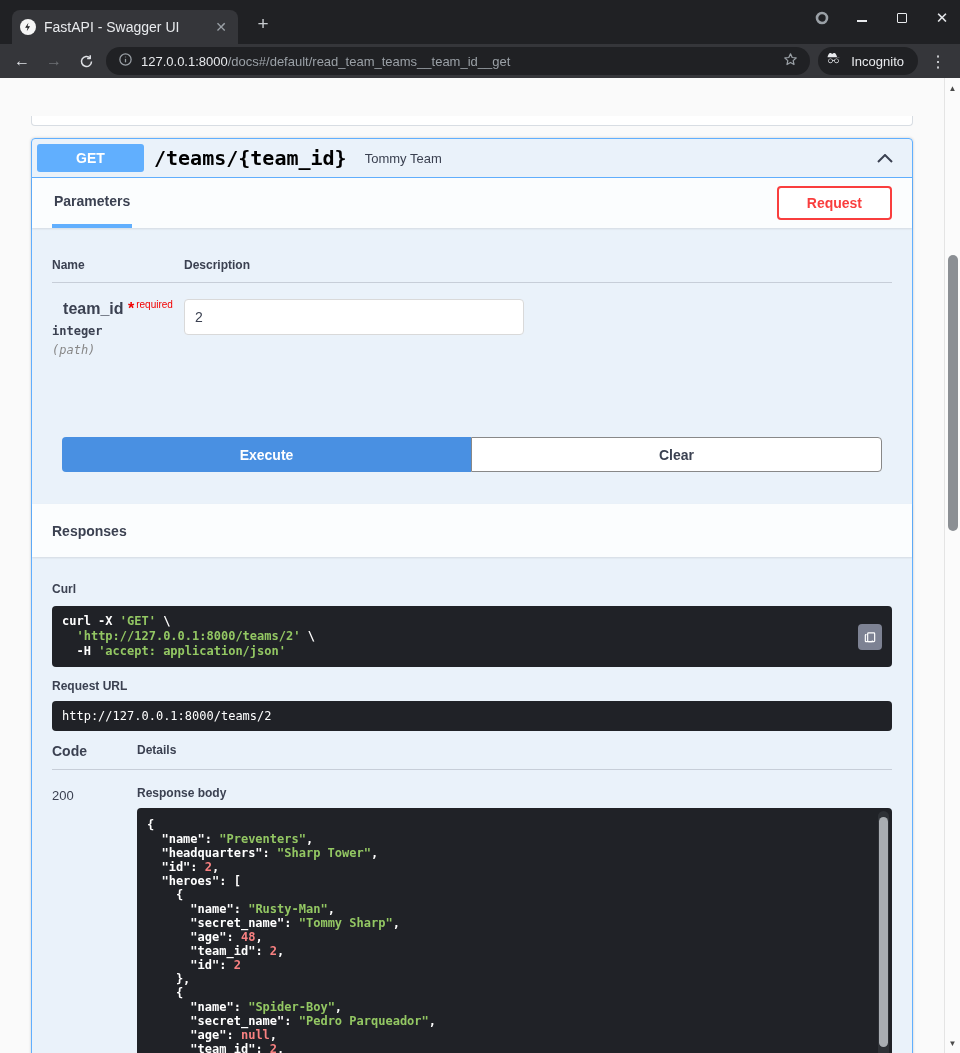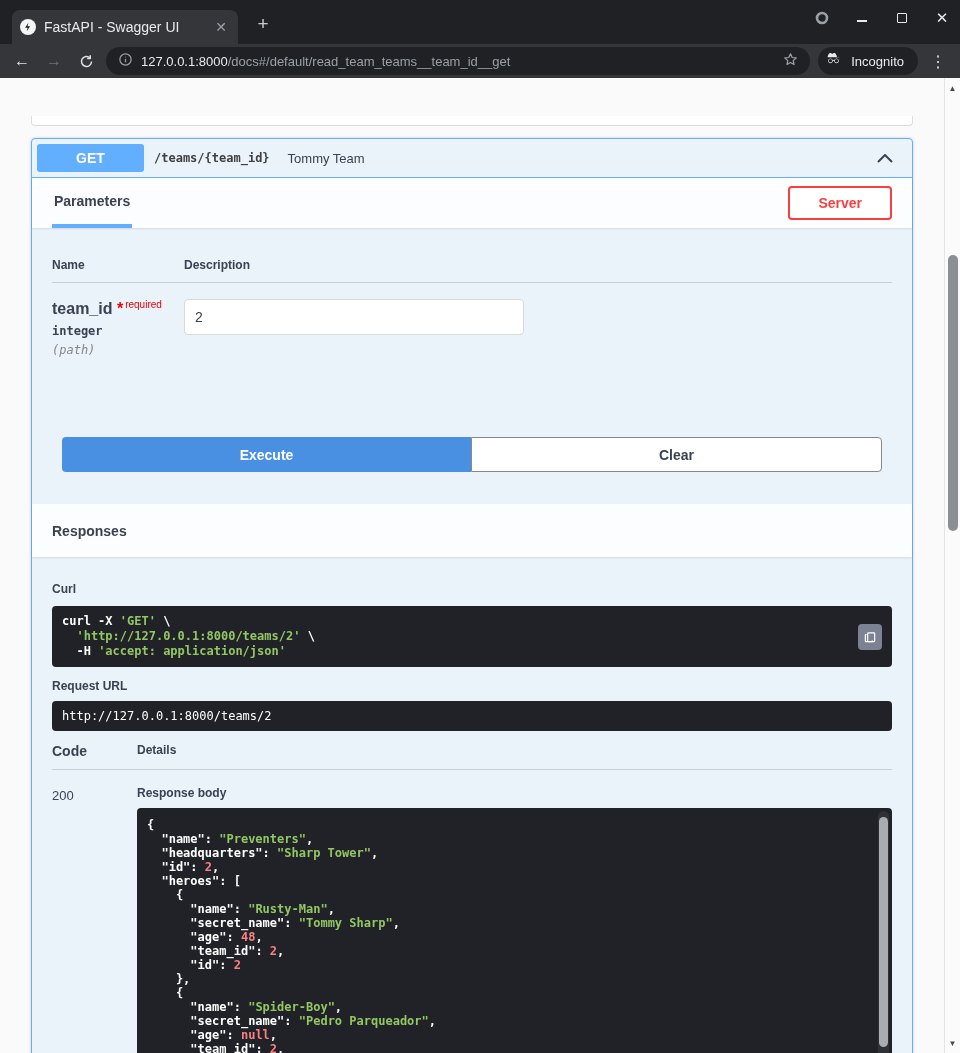--- a/index.html
+++ b/index.html
@@ -38,38 +38,38 @@
   .page { position:absolute; left:0; top:12px; width:944px; height:100%; overflow:hidden;margin-top:26px; }
 
   .prev-card-edge { margin:0 31px; height:10px; background:#fff; border:1px solid #d8dde3;
                     border-top:none; border-radius:0 0 4px 4px; }
 
   .opblock { margin:12px 31px 0; border:1px solid #61affe; border-radius:4px;
              background:rgba(97,175,254,.1); box-shadow:0 0 3px rgba(0,0,0,.19); }
   .opblock-summary { display:flex; align-items:center; padding:5px; border-bottom:1px solid #61affe; cursor:pointer; }
   .method-badge { background:#61affe; color:#fff; font-weight:700; font-size:14px; width:107px;
                   text-align:center; padding:6px 0; border-radius:3px; }
-  .op-path { font-family:"DejaVu Sans Mono", monospace; font-weight:700; font-size:12px; color:#404040; margin-left:10px; }
+  .op-path { font-family:"DejaVu Sans Mono", monospace; font-weight:700; font-size:20px; color:#000000; margin-left:10px; }
   .op-summary-text { font-size:13px; color:#3b4151; margin-left:18px; flex:1; }
   .chevron { margin-right:14px; display:flex; align-items:center; }
 
   .section-header { background:rgba(255,255,255,.8); box-shadow:0 1px 2px rgba(0,0,0,.1);
                     display:flex; justify-content:space-between; padding:0 20px; }
   .params-header { height:50px; }
   .tab-title-params { font-size:14px; font-weight:700; color:#3b4151; border-bottom:4px solid #61affe;
                       display:flex; align-items:center; padding:0 2px; }
   .btn-cancel { align-self:center; border:2px solid #f93e3e; color:#f93e3e; background:#fff;
                 padding:7px 28px; border-radius:4px; font-weight:700; font-size:14px; cursor:pointer; }
 
   .params-area { padding:30px 20px 20px; }
   .param-table-head { display:flex; border-bottom:1px solid rgba(59,65,81,.2); padding-bottom:10px; }
   .col-name { width:132px; flex-shrink:0; }
   .th { font-size:12px; font-weight:700; color:#3b4151; }
   .param-row { display:flex; padding-top:16px; padding-bottom:60px; }
-  .param-name { font-size:16px; font-weight:700; color:#3b4151; }
+  .param-name { font-size:16px; font-weight:700; color:#3b4151;text-align:center; }
   .param-star { color:#f20000; }
   .required-label { color:#f20000; font-size:10px; vertical-align:super; margin-left:2px; font-weight:400; }
   .param-type { font-family:"DejaVu Sans Mono", monospace; font-size:12px; font-weight:700; color:#3b4151; margin-top:6px; }
   .param-in { font-family:"DejaVu Sans Mono", monospace; font-size:12px; font-style:italic; color:#888; margin-top:5px; }
   .param-input { width:340px; height:36px; border:1px solid #d9d9d9; border-radius:4px; padding:8px 10px;
                  font-size:14px; color:#3b4151; background:#fff; font-family:"Liberation Sans", sans-serif; }
 
   .execute-row { display:flex; padding:0 30px 20px; }
   .btn-execute { flex:1; background:#4990e2; color:#fff; font-weight:700; font-size:14px; border:none;
                  border-radius:4px 0 0 4px; height:35px; cursor:pointer; }
@@ -192,21 +192,21 @@
         <span class="op-summary-text">Tommy Team</span>
         <span class="chevron">
           <svg width="16" height="9" viewBox="0 0 16 9" fill="none" stroke="#3b4151" stroke-width="2">
               <polyline points="1,8 8,1 15,8"></polyline>
             </svg>
         </span>
       </div>
 
       <div class="section-header params-header">
         <span class="tab-title-params">Parameters</span>
-        <button class="btn-cancel">Server</button>
+        <button class="btn-cancel">Request</button>
       </div>
 
       <div class="params-area">
         <div class="param-table-head">
           <span class="col-name th">Name</span>
           <span class="th">Description</span>
         </div>
         <div class="param-row">
           <div class="col-name">
             <div class="param-name"><span>team_id</span>&nbsp;<span class="param-star">*</span><span class="required-label">required</span></div>

